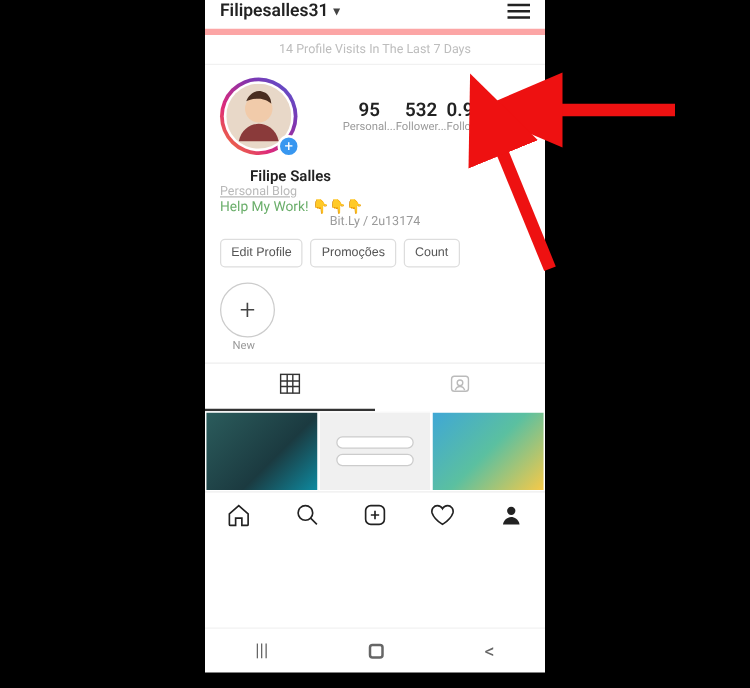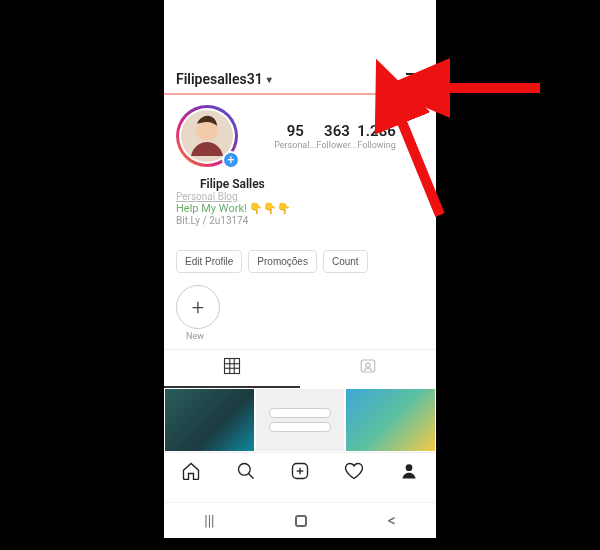--- a/index.html
+++ b/index.html
@@ -13,23 +13,22 @@
 .phone {
   position: absolute;
   left: 164px; top: 0;
   width: 272px; height: 538px;
   background: #fff;
   display: flex;
   flex-direction: column;
 }
 .header {
   display: flex; align-items: center; justify-content: space-between;
-  padding: 23px 12px 6px 12px;
-  border-bottom: 2px solid #fca5a5;
-  margin-top: 48px;
+  padding: 1px 12px 6px 12px;
+  border-bottom: 5px solid #fca5a5;
 }
 .username { font-size: 14px; font-weight: 600; color: #222; display: flex; align-items: center; gap: 4px; }
 .chev { font-size: 10px; color: #444; }
 .hamburger { display: flex; flex-direction: column; gap: 3px; }
 .hamburger span { width: 18px; height: 2px; background: #222; display: block; }
 .banner {
   font-size: 10px; color: #bdbdbd; text-align: center; padding: 6px 0;
   border-bottom: 1px solid #f1f1f1;
 }
 .stats-row {
@@ -54,22 +53,22 @@
 }
 .stats { flex: 1; display: flex; justify-content: center; margin-left: 8px; }
 .stat { text-align: center; }
 .stat-val { font-size: 15px; font-weight: 600; color: #222; }
 .stat-lbl { font-size: 9px; color: #9a9a9a; }
 .bio { padding: 6px 12px 8px 12px; }
 .bio-name { font-size: 12px; font-weight: 600; color: #222; padding-left: 24px; }
 .bio-cat { font-size: 10px; color: #b9b9b9; text-decoration: underline; }
 .bio-text { font-size: 10px; color: #444; line-height: 1.35; margin-top: 2px; }
 .bio-cta { font-size: 11px; color: #6aae6a; }
-.bio-link { font-size: 10px; color: #9a9a9a; }
-.profile-actions { display: flex; gap: 6px; padding: 0 12px 8px 12px; margin-top: 16px; }
+.bio-link { font-size: 10px; color: #9a9a9a; text-align: center; }
+.profile-actions { display: flex; gap: 6px; padding: 0 12px 8px 12px; }
 .btn {
   border: 1px solid #ddd; border-radius: 4px;
   font-size: 10px; color: #555; padding: 5px 8px; background: #fff;
 }
 .highlight { padding: 4px 12px 8px 12px; }
 .hl-circle {
   width: 44px; height: 44px; border-radius: 50%;
   border: 1px solid #ccc; display: flex; align-items: center; justify-content: center;
   font-size: 22px; color: #444; font-weight: 300;
 }
@@ -112,20 +111,21 @@
       <span>Filipesalles31</span>
       <span class="chev">▾</span>
     </div>
     <div class="hamburger">
       <span></span>
         <span></span>
         <span></span>
     </div>
   </div>
 
+  <div class="banner">14 Profile Visits In The Last 7 Days</div>
 
   <div class="stats-row">
     <div class="avatar-wrap">
       <div class="avatar-ring">
         <div class="avatar">
           <svg viewBox="0 0 52 52">
             <circle cx="26" cy="26" r="26" fill="#e8d8c8"></circle>
             <circle cx="26" cy="20" r="11" fill="#f1cbaa"></circle>
             <path d="M10 46c2-10 10-14 16-14s14 4 16 14z" fill="#8a3a3a"></path>
             <path d="M16 14c2-6 8-9 12-8 5 1 8 5 8 10-2-2-6-4-10-4s-8 1-10 2z" fill="#4a2e20"></path>
@@ -133,25 +133,25 @@
         </div>
       </div>
       <div class="plus-badge">+</div>
     </div>
     <div class="stats">
       <div class="stat">
         <div class="stat-val">95</div>
         <div class="stat-lbl">Personal...</div>
       </div>
       <div class="stat">
-        <div class="stat-val">363</div>
+        <div class="stat-val">532</div>
         <div class="stat-lbl">Follower...</div>
       </div>
       <div class="stat">
-        <div class="stat-val">1.286</div>
+        <div class="stat-val">0.978</div>
         <div class="stat-lbl">Following</div>
       </div>
     </div>
   </div>
 
   <div class="bio">
     <div class="bio-name">Filipe Salles</div>
     <div class="bio-cat">Personal Blog</div>
     <div class="bio-cta">Help My Work! 👇👇👇</div>
     <div class="bio-link">Bit.Ly / 2u13174</div>

